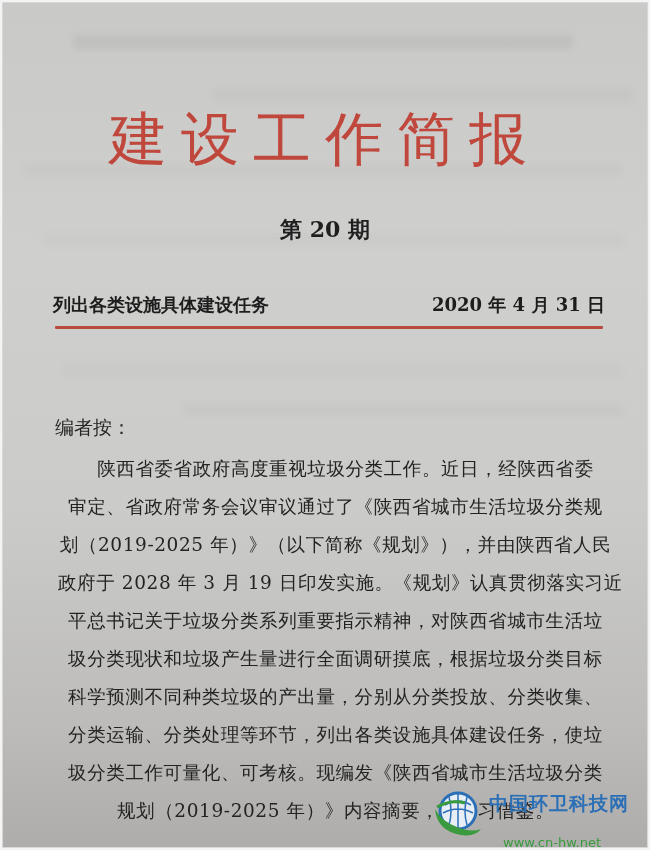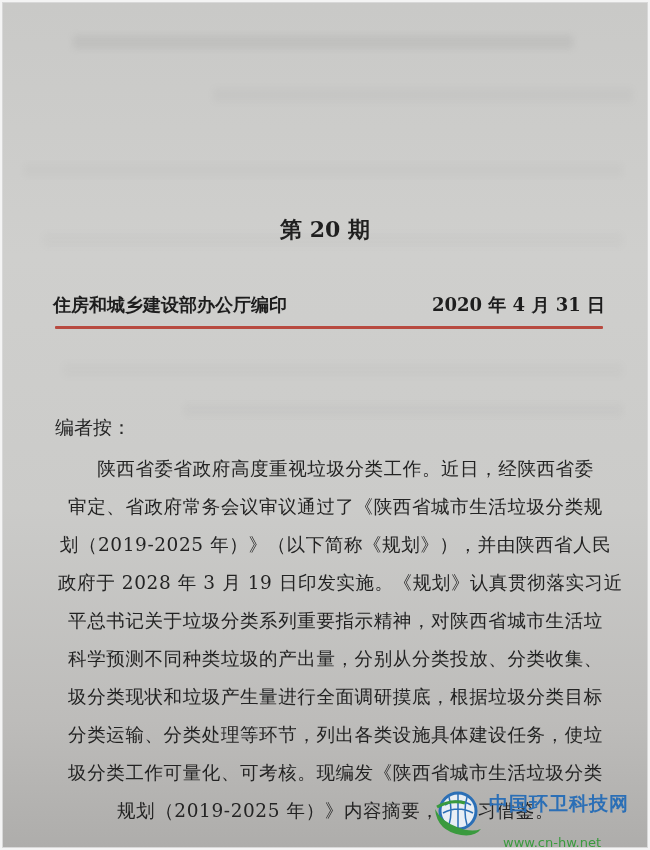--- a/index.html
+++ b/index.html
@@ -70,38 +70,39 @@
 <body>
 
 <div class="page">
   <div class="ghost"></div>
   <div class="ghost g2"></div>
   <div class="ghost g3"></div>
   <div class="ghost g4"></div>
   <div class="ghost g5"></div>
   <div class="ghost g6"></div>
 
+  <div class="title">建设工作简报</div>
   <div class="issue">第 20 期</div>
 
   <div class="meta-row">
-    <span class="publisher">住房和城乡建设部办公厅编印</span>
+    <span class="publisher">列出各类设施具体建设任务</span>
     <span class="date">2020 年 4 月 31 日</span>
   </div>
   <div class="rule"></div>
 
   <div class="editor-label">编者按：</div>
 
   <div class="body-text">
     <span class="line indent">陕西省委省政府高度重视垃圾分类工作。近日，经陕西省委</span>
     <span class="line">审定、省政府常务会议审议通过了《陕西省城市生活垃圾分类规</span>
     <span class="line">划（2019-2025 年）》（以下简称《规划》），并由陕西省人民</span>
     <span class="line">政府于 2028 年 3 月 19 日印发实施。《规划》认真贯彻落实习近</span>
     <span class="line">平总书记关于垃圾分类系列重要指示精神，对陕西省城市生活垃</span>
+    <span class="line">圾分类现状和垃圾产生量进行全面调研摸底，根据垃圾分类目标</span>
     <span class="line">科学预测不同种类垃圾的产出量，分别从分类投放、分类收集、</span>
-    <span class="line">圾分类现状和垃圾产生量进行全面调研摸底，根据垃圾分类目标</span>
     <span class="line">分类运输、分类处理等环节，列出各类设施具体建设任务，使垃</span>
     <span class="line">圾分类工作可量化、可考核。现编发《陕西省城市生活垃圾分类</span>
     <span class="line">规划（2019-2025 年）》内容摘要，供学习借鉴。</span>
   </div>
 
   <div class="watermark">
     <svg class="wm-logo" viewBox="0 0 54 54">
       <circle cx="27" cy="24" r="18" fill="#e8eef5" stroke="#2b6fb6" stroke-width="3"></circle>
       <path d="M14 18 Q27 10 40 18 M12 26 Q27 18 42 26 M18 10 Q22 24 18 38 M27 6 L27 42 M36 10 Q32 24 36 38" fill="none" stroke="#2b6fb6" stroke-width="1.5"></path>
       <path d="M4 22 Q6 44 30 48 Q44 50 50 42 Q40 46 26 40 Q10 34 4 22 Z" fill="#3a9a3e"></path>

